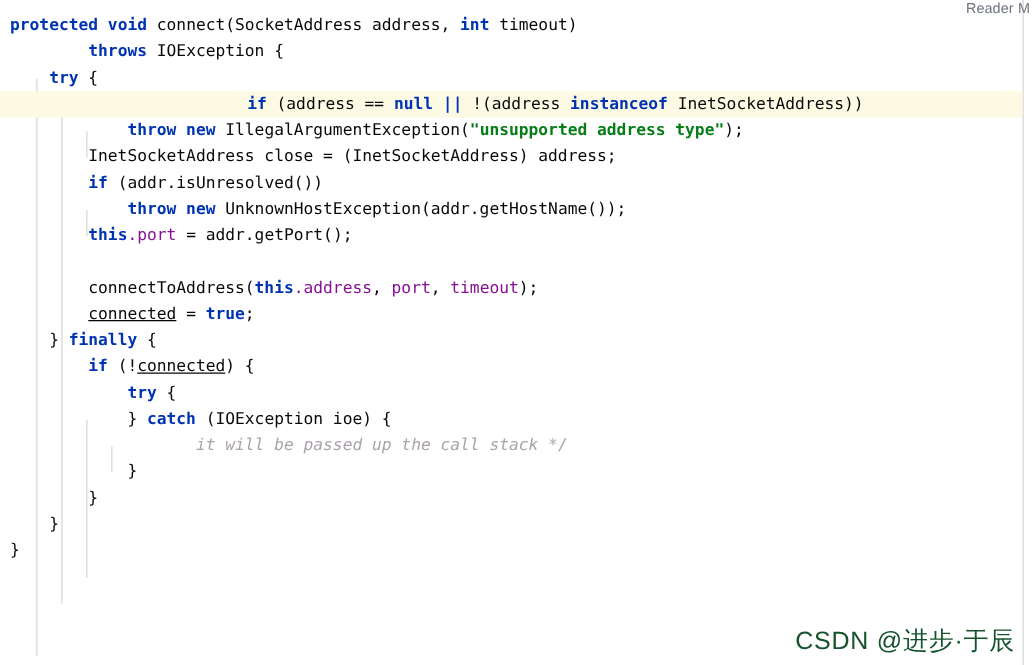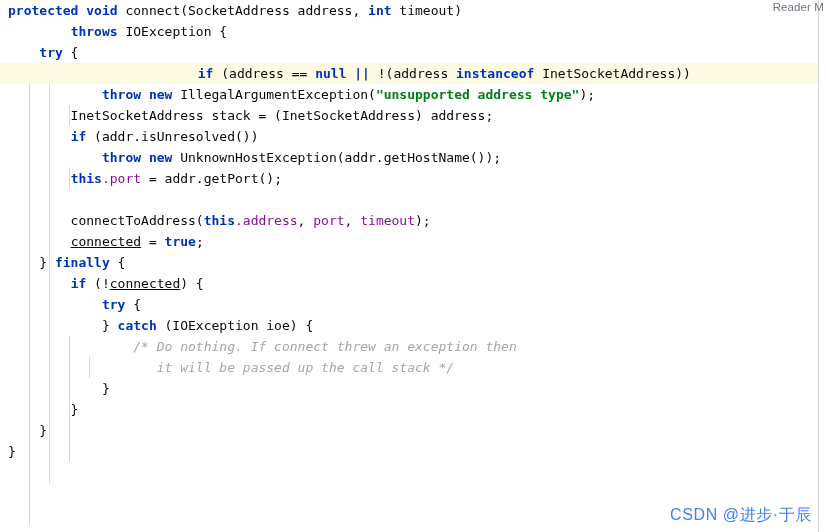--- a/index.html
+++ b/index.html
@@ -40,21 +40,21 @@
     font-size: 11.5px;
     color: #6f7480;
     letter-spacing: 0.1px;
     white-space: nowrap;
     z-index: 5;
   }
 
   
   .code-area {
     position: absolute;
-    top: 0;
+    top: 10px;
     left: 0;
     width: 818px;
     height: 372px;
   }
 
   .line {
     position: relative;
     height: 21px;
     line-height: 21px;
     white-space: pre;
@@ -88,22 +88,22 @@
   .fld  { color: #871094; }                      
   .par  { color: #871094; }                      
   .cmt  { color: #aaa3ab; font-style: italic; }  
   .und  { text-decoration: underline; }          
 
   .watermark {
     position: absolute;
     right: 14px;
     bottom: 6px;
     font-family: "Liberation Sans", sans-serif;
-    font-size: 16px;
-    color: #3b82f6;
+    font-size: 20px;
+    color: #14532d;
     letter-spacing: 0.6px;
     white-space: nowrap;
     z-index: 6;
     user-select: none;
   }
 </style>
 </head>
 <body>
 
 <div id="editor">
@@ -124,21 +124,21 @@
 
     <div class="line"><span class="txt"><span class="plain">        </span><span class="kw">throws</span><span class="plain"> IOException {</span></span></div>
 
 
     <div class="line"><span class="txt"><span class="plain">    </span><span class="kw">try</span><span class="plain"> {</span></span></div>
 
     <div class="line hl-yellow"><span class="txt"><span class="plain">        </span><span class="kw">if</span><span class="plain"> (address == </span><span class="kw">null</span><span class="plain"> </span><span class="kw">||</span><span class="plain"> !(address </span><span class="kw">instanceof</span><span class="plain"> InetSocketAddress))</span></span></div>
 
     <div class="line"><span class="txt"><span class="plain">            </span><span class="kw">throw</span> <span class="kw">new</span><span class="plain"> IllegalArgumentException(</span><span class="str">"unsupported address type"</span><span class="plain">);</span></span></div>
 
-    <div class="line"><span class="txt"><span class="plain">        InetSocketAddress stack = (InetSocketAddress) address;</span></span></div>
+    <div class="line"><span class="txt"><span class="plain">        InetSocketAddress close = (InetSocketAddress) address;</span></span></div>
 
     <div class="line"><span class="txt"><span class="plain">        </span><span class="kw">if</span><span class="plain"> (addr.isUnresolved())</span></span></div>
 
     <div class="line"><span class="txt"><span class="plain">            </span><span class="kw">throw</span> <span class="kw">new</span><span class="plain"> UnknownHostException(addr.getHostName());</span></span></div>
 
     <div class="line"><span class="txt"><span class="plain">        </span><span class="kw">this</span><span class="fld">.port</span><span class="plain"> = addr.getPort();</span></span></div>
 
 
     <div class="line"><span class="txt"> </span></div>
 
@@ -148,21 +148,20 @@
 
     <div class="line"><span class="txt"><span class="plain">    } </span><span class="kw">finally</span><span class="plain"> {</span></span></div>
 
     <div class="line"><span class="txt"><span class="plain">        </span><span class="kw">if</span><span class="plain"> (!</span><span class="plain und">connected</span><span class="plain">) {</span></span></div>
 
     <div class="line"><span class="txt"><span class="plain">            </span><span class="kw">try</span><span class="plain"> {</span></span></div>
 
 
     <div class="line"><span class="txt"><span class="plain">            } </span><span class="kw">catch</span><span class="plain"> (IOException ioe) {</span></span></div>
 
-    <div class="line"><span class="txt"><span class="plain">                </span><span class="cmt">/* Do nothing. If connect threw an exception then</span></span></div>
 
     <div class="line"><span class="txt"><span class="plain">                </span><span class="cmt">   it will be passed up the call stack */</span></span></div>
 
     <div class="line"><span class="txt"><span class="plain">            }</span></span></div>
 
     <div class="line"><span class="txt"><span class="plain">        }</span></span></div>
 
     <div class="line"><span class="txt"><span class="plain">    }</span></span></div>
 
     <div class="line"><span class="txt"><span class="plain">}</span></span></div>

